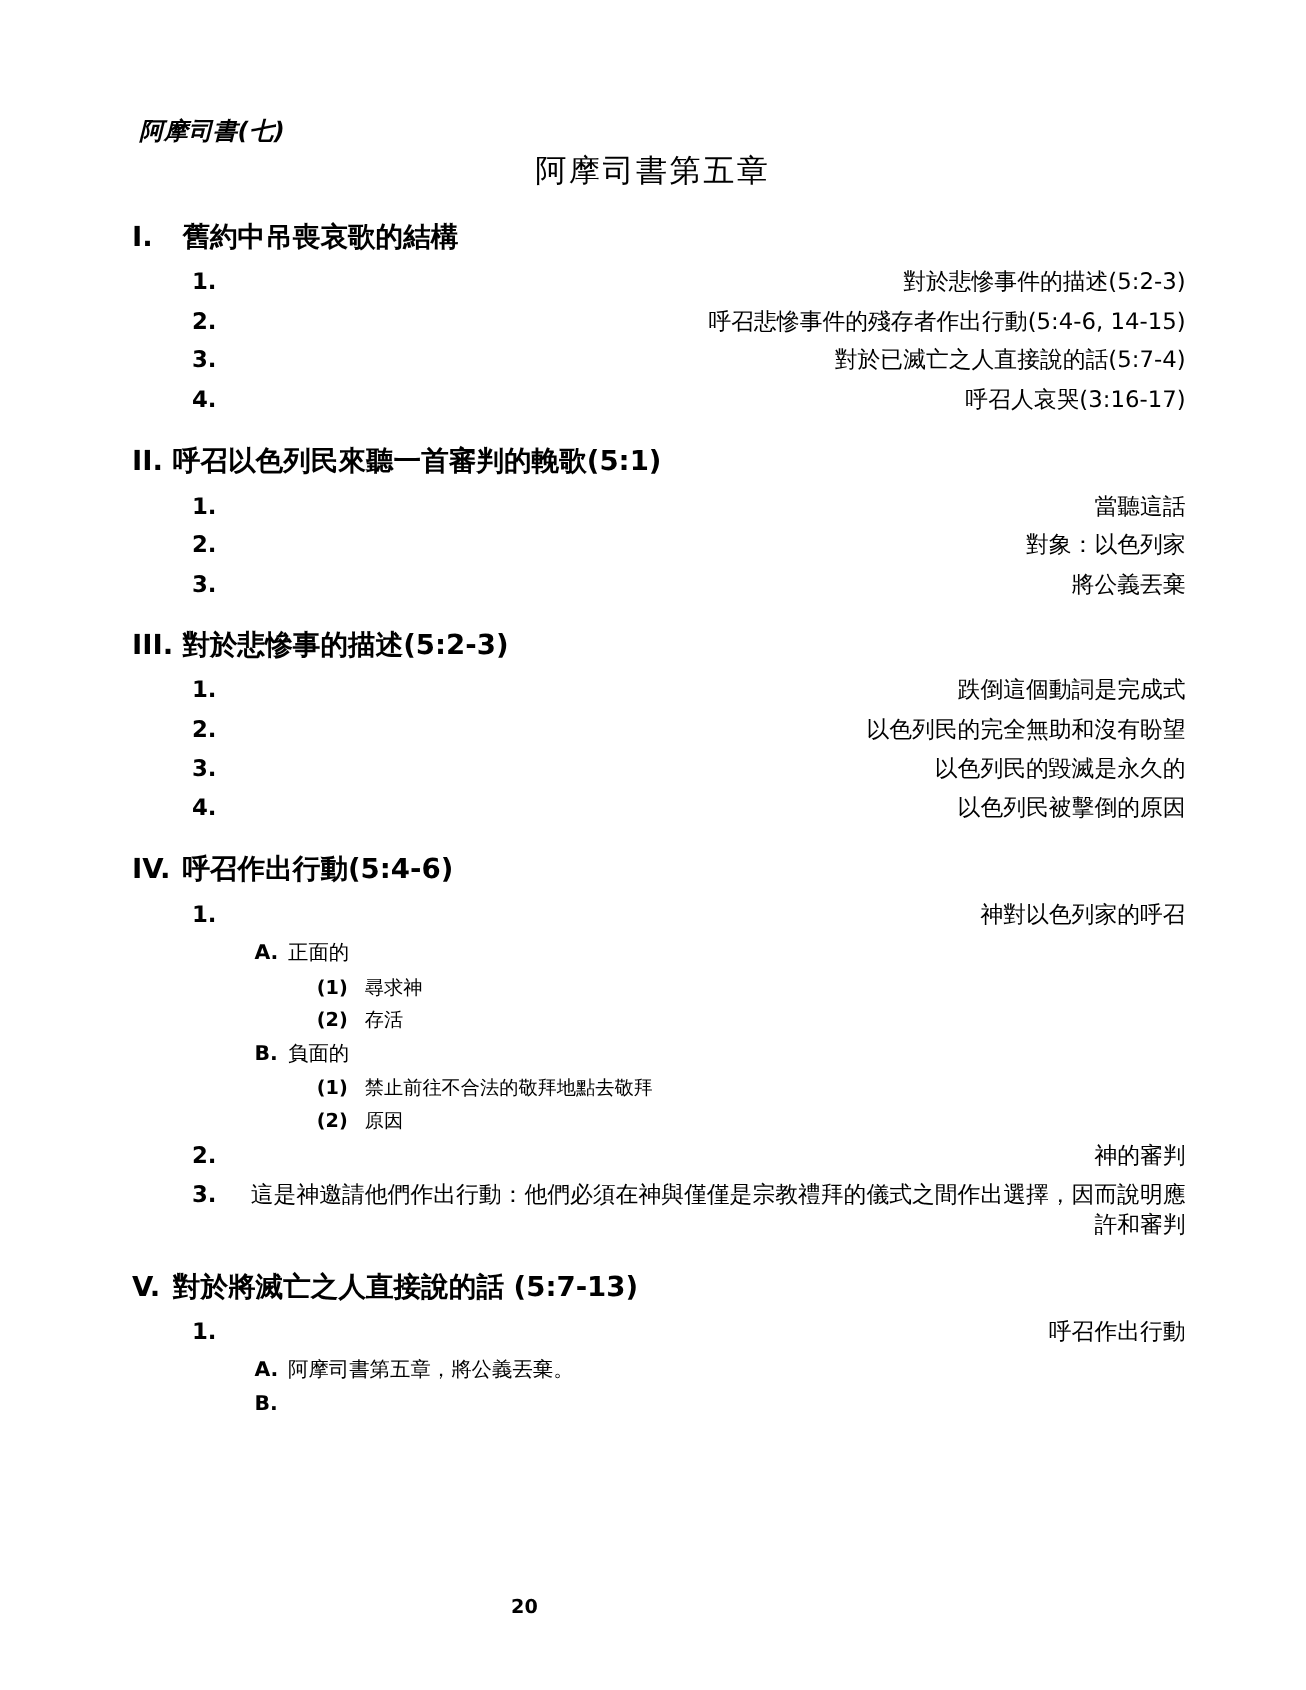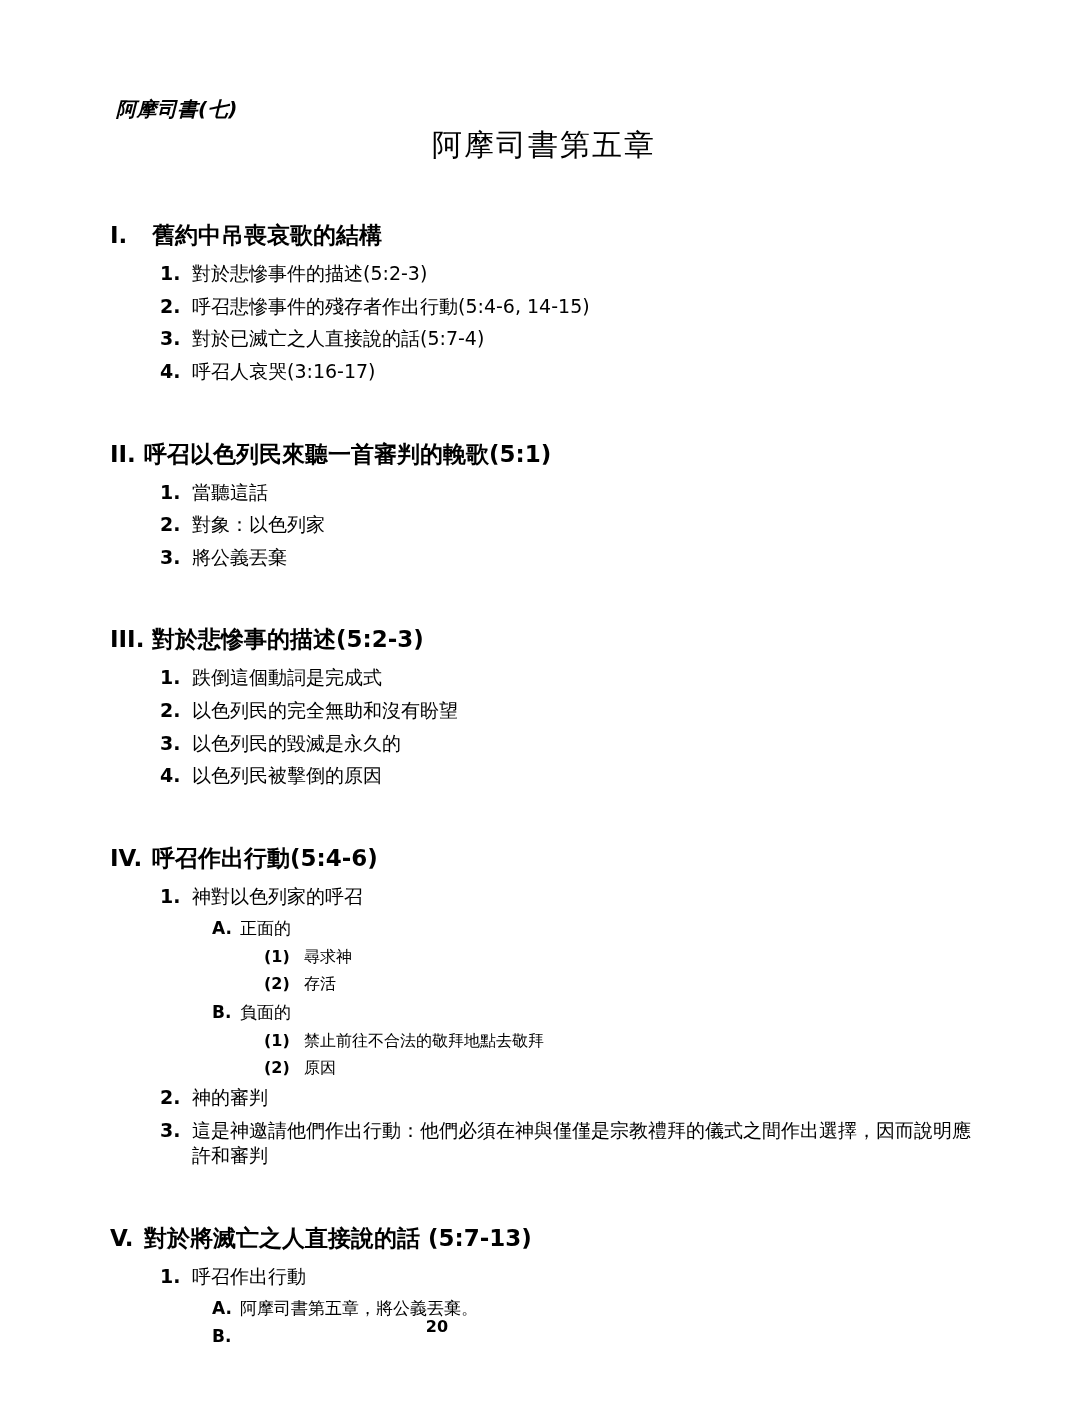--- a/index.html
+++ b/index.html
@@ -24,21 +24,21 @@
   .header-note {
     font-style: italic;
     font-weight: bold;
     font-size: 20px;
     margin-left: 16px;
     margin-bottom: 2px;
     letter-spacing: 0.5px;
   }
   .doc-title {
     text-align: center;
-    font-size: 30px;
+    font-size: 26px;
     font-weight: normal;
     font-family: "DejaVu Serif", "Liberation Serif", serif;
     margin: 2px 0 14px 0;
     letter-spacing: 2px;
   }
   .section {
     margin-bottom: 4px;
   }
   .sec-head {
     display: flex;
@@ -52,38 +52,38 @@
   .sec-num {
     width: 42px;
     flex: 0 0 auto;
     text-align: left;
   }
   .sec-num.narrow {
     width: 34px;
   }
   .sec-text {
     flex: 1 1 auto;
-    margin-top: 32px;
   }
   .lvl1 {
     display: flex;
     align-items: baseline;
     font-size: 19px;
     margin-left: 60px;
     margin-bottom: 7px;
     line-height: 1.35;
   }
   .lvl1 .num {
     font-weight: bold;
     width: 32px;
     flex: 0 0 auto;
   }
   .lvl1 .txt {
     flex: 1 1 auto;
     max-width: 820px;
+    text-align: right;
   }
   .lvl2 {
     display: flex;
     align-items: baseline;
     font-size: 17px;
     margin-left: 112px;
     margin-bottom: 6px;
     line-height: 1.35;
   }
   .lvl2 .num {
@@ -99,21 +99,21 @@
     margin-bottom: 6px;
     line-height: 1.35;
   }
   .lvl3 .num {
     font-weight: bold;
     width: 40px;
     flex: 0 0 auto;
   }
   .page-number {
     position: absolute;
-    bottom: 72px;
+    bottom: 60px;
     left: 0;
     width: 874px;
     text-align: center;
     font-size: 16px;
     font-weight: bold;
   }
 </style>
 </head>
 <body>
 

